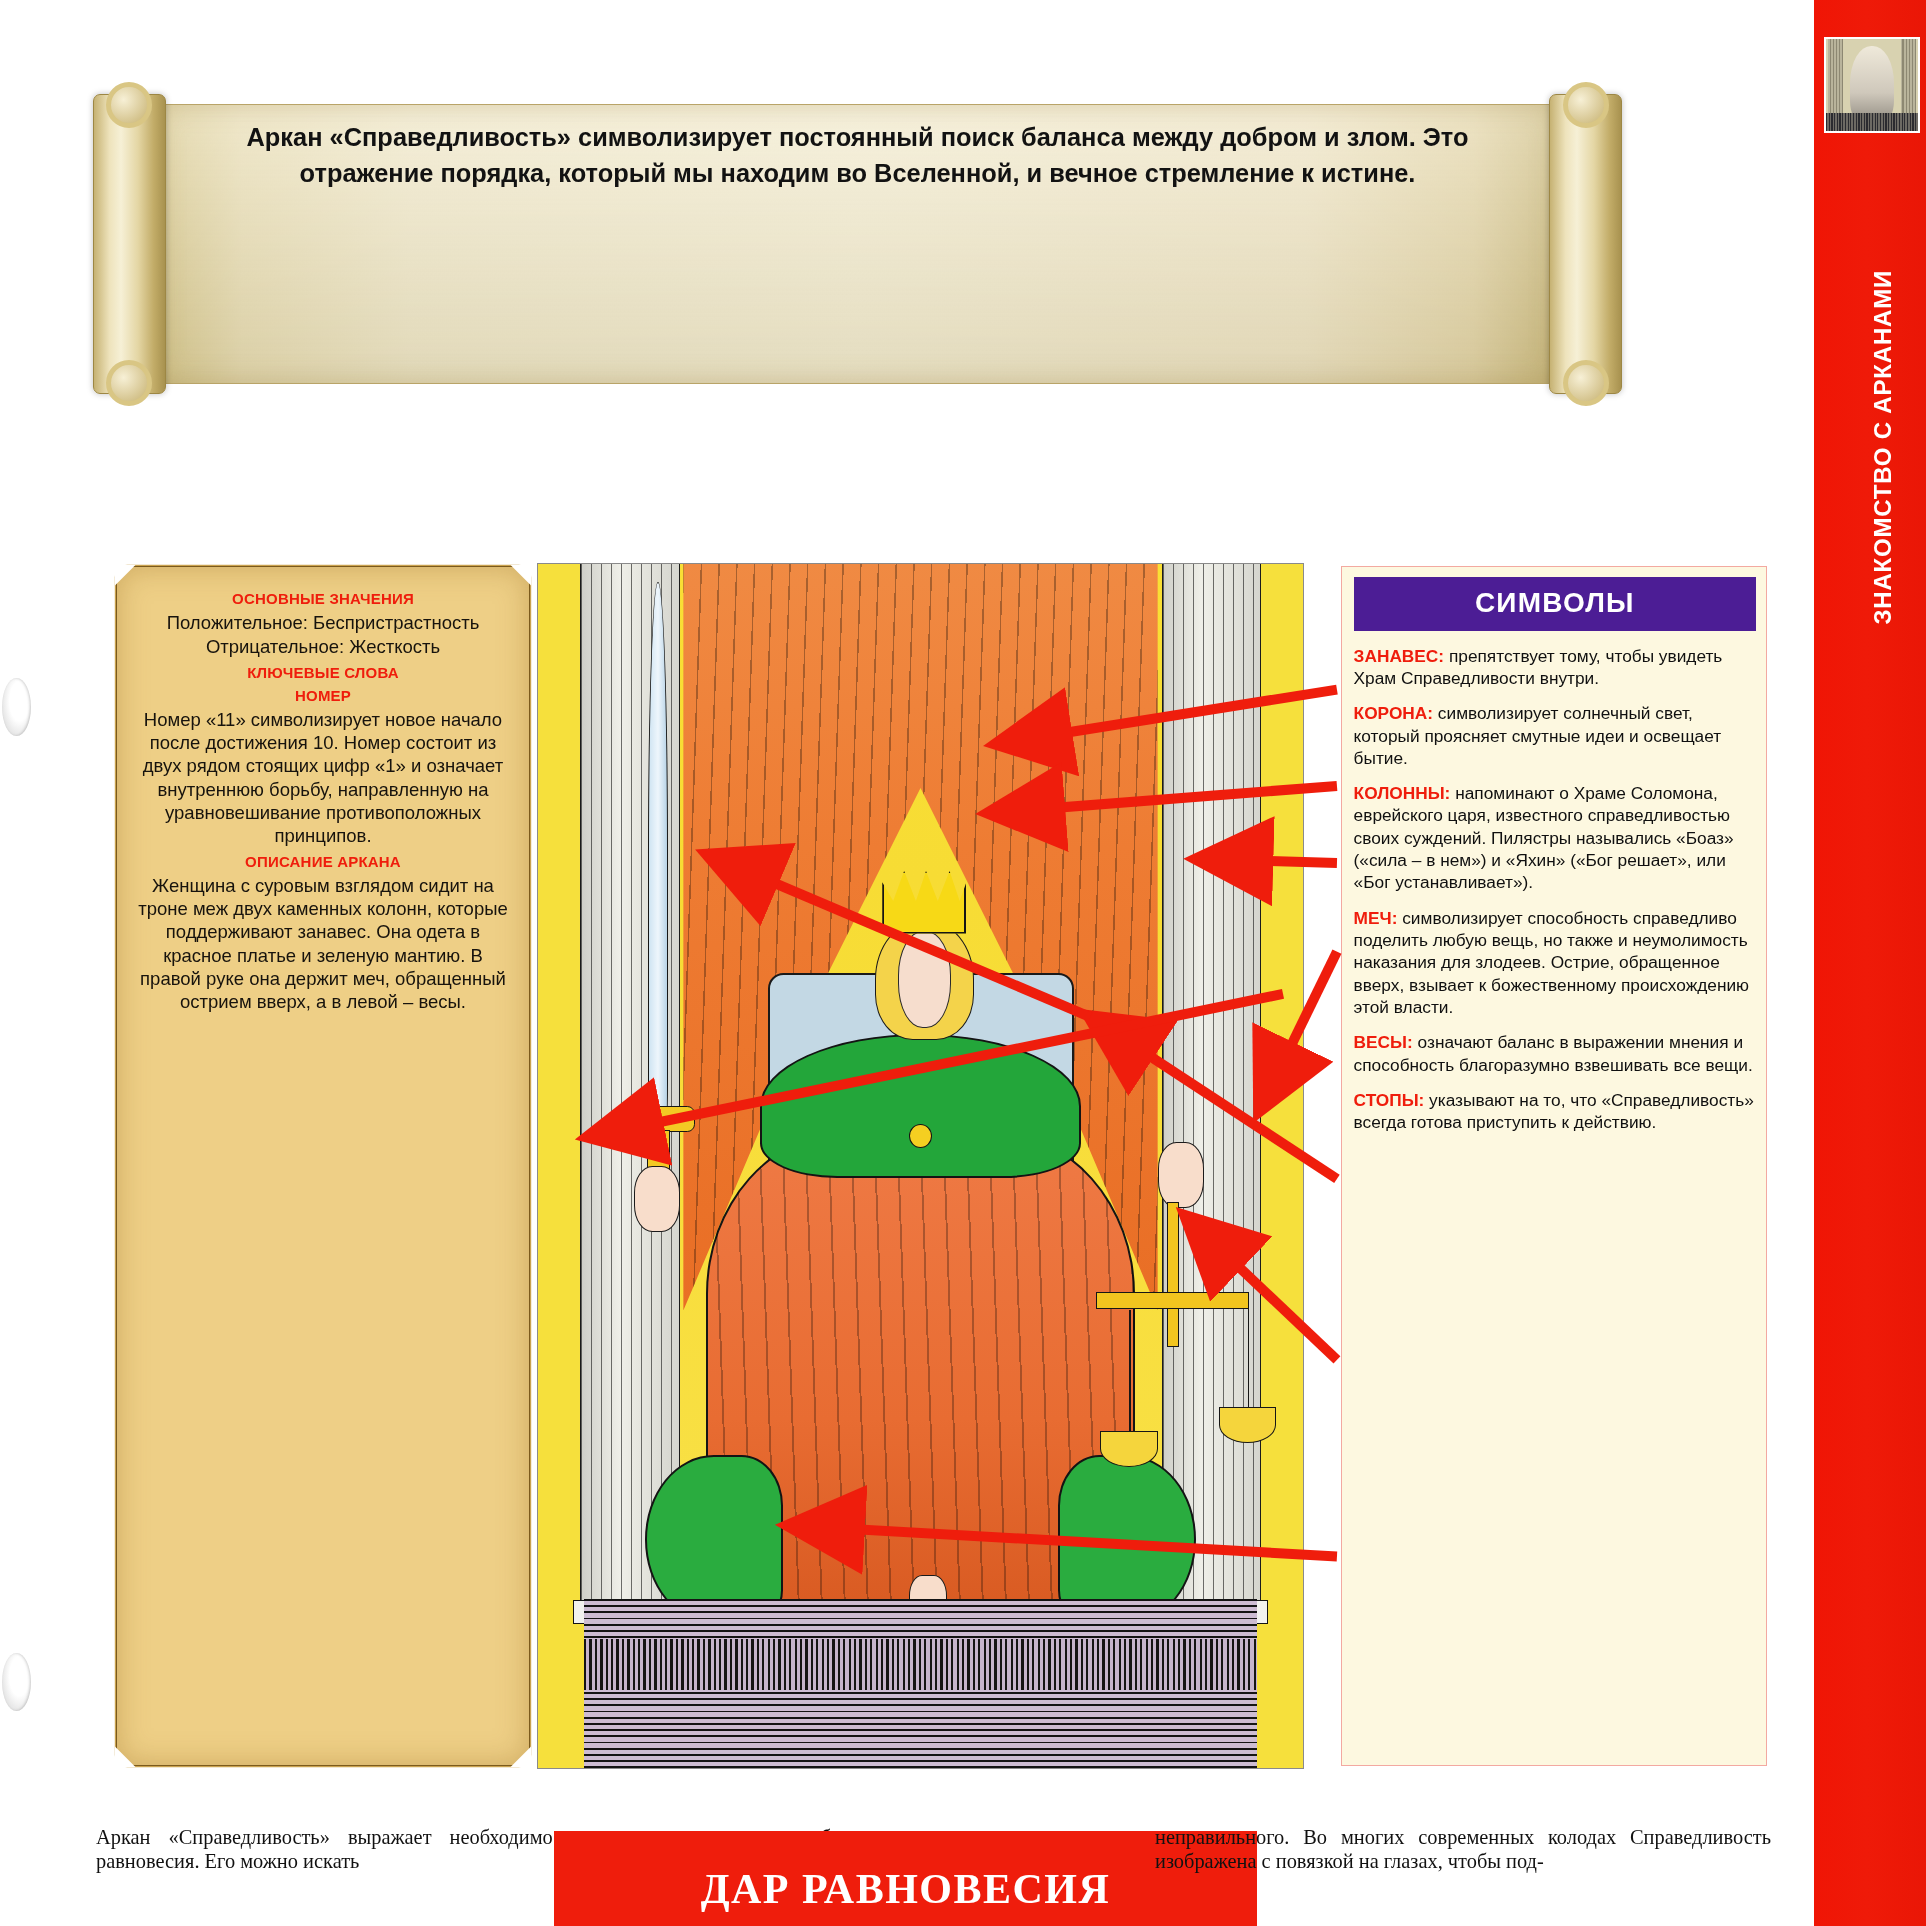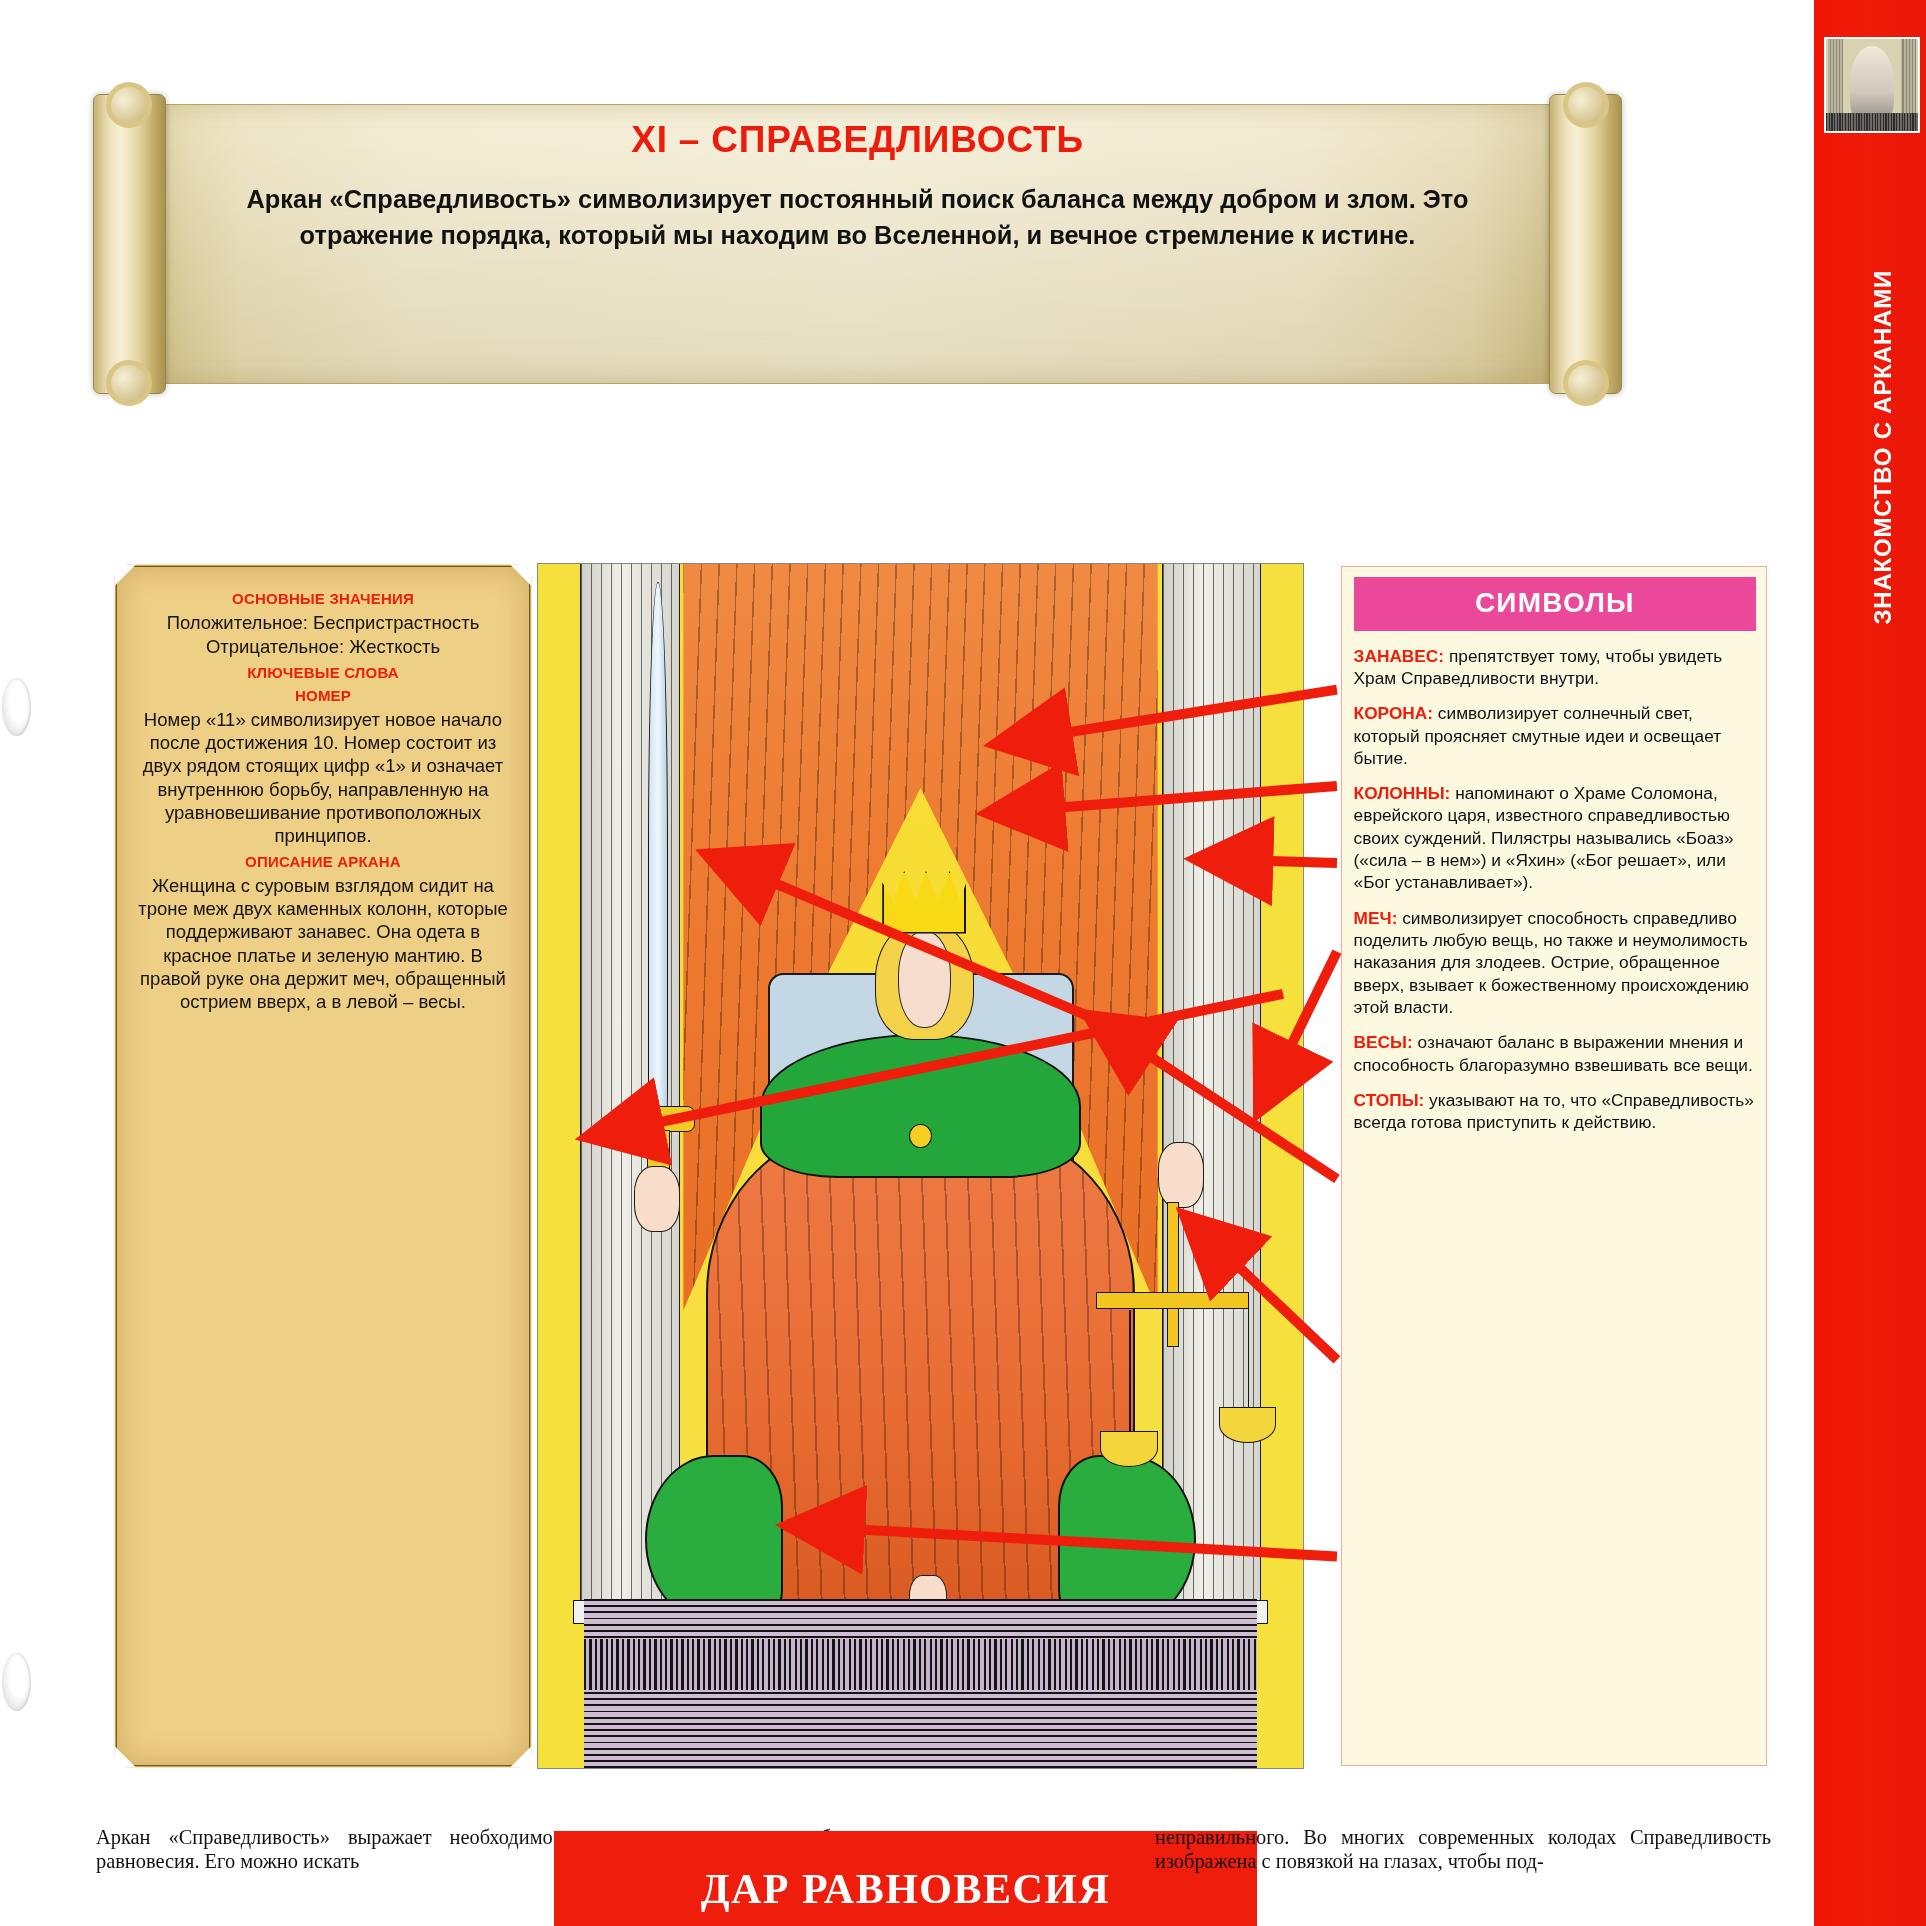--- a/index.html
+++ b/index.html
@@ -300,21 +300,21 @@
   .sym-panel {
     position: absolute;
     left: 1341px; top: 566px;
     width: 426px; height: 1200px;
     background: #fdf8e0;
     border: 1.5px solid #f3a9a1;
     padding: 10px 10px 7.7px 11.6px;
     z-index: 3;
   }
   .sym-title {
-    background: #ec4899;
+    background: #4c1d95;
     color: #ffffff;
     font-size: 28px;
     font-weight: bold;
     text-align: center;
     padding: 10px 0 11.6px 0;
     letter-spacing: 1.2px;
     margin-bottom: 14px;
   }
   .sym-item {
     font-size: 17.3px;
@@ -377,21 +377,20 @@
     <div class="roll-tube"></div>
     <div class="roll-curl top"></div>
     <div class="roll-curl bot"></div>
   </div>
   <div class="scroll-roll right">
     <div class="roll-tube"></div>
     <div class="roll-curl top"></div>
     <div class="roll-curl bot"></div>
   </div>
   <div class="scroll-inner">
-    <div class="scroll-title">XI – СПРАВЕДЛИВОСТЬ</div>
     <div class="scroll-sub">Аркан «Справедливость» символизирует постоянный поиск баланса между добром и злом. Это отражение порядка, который мы находим во Вселенной, и вечное стремление к истине.</div>
   </div>
 </div>
 
 <div class="parch-panel">
   <div class="parch-clip-tl"></div>
   <div class="parch-clip-tr"></div>
   <div class="parch-clip-bl"></div>
   <div class="parch-clip-br"></div>
 

